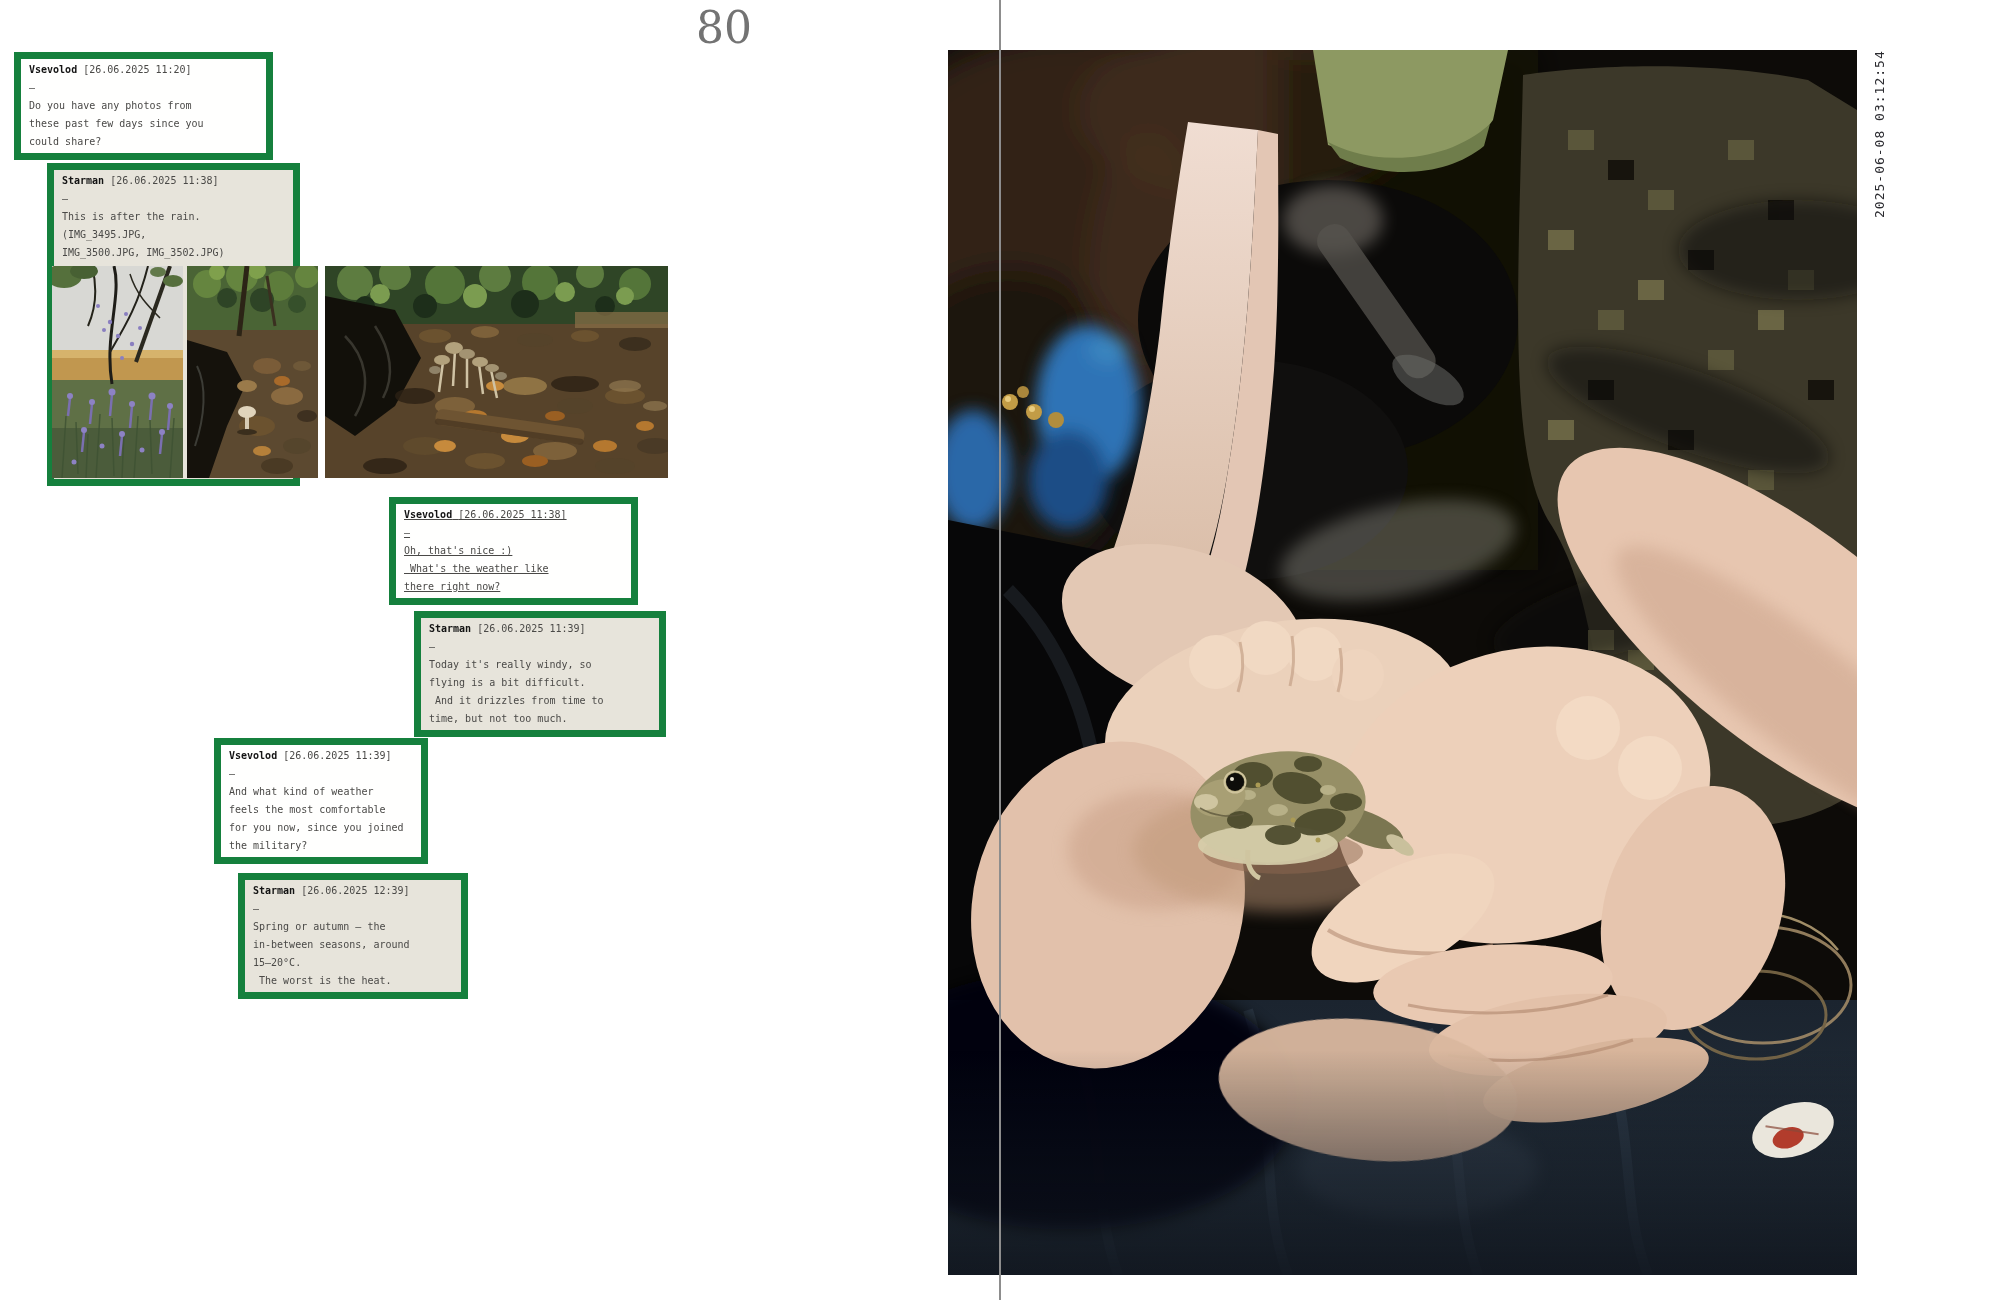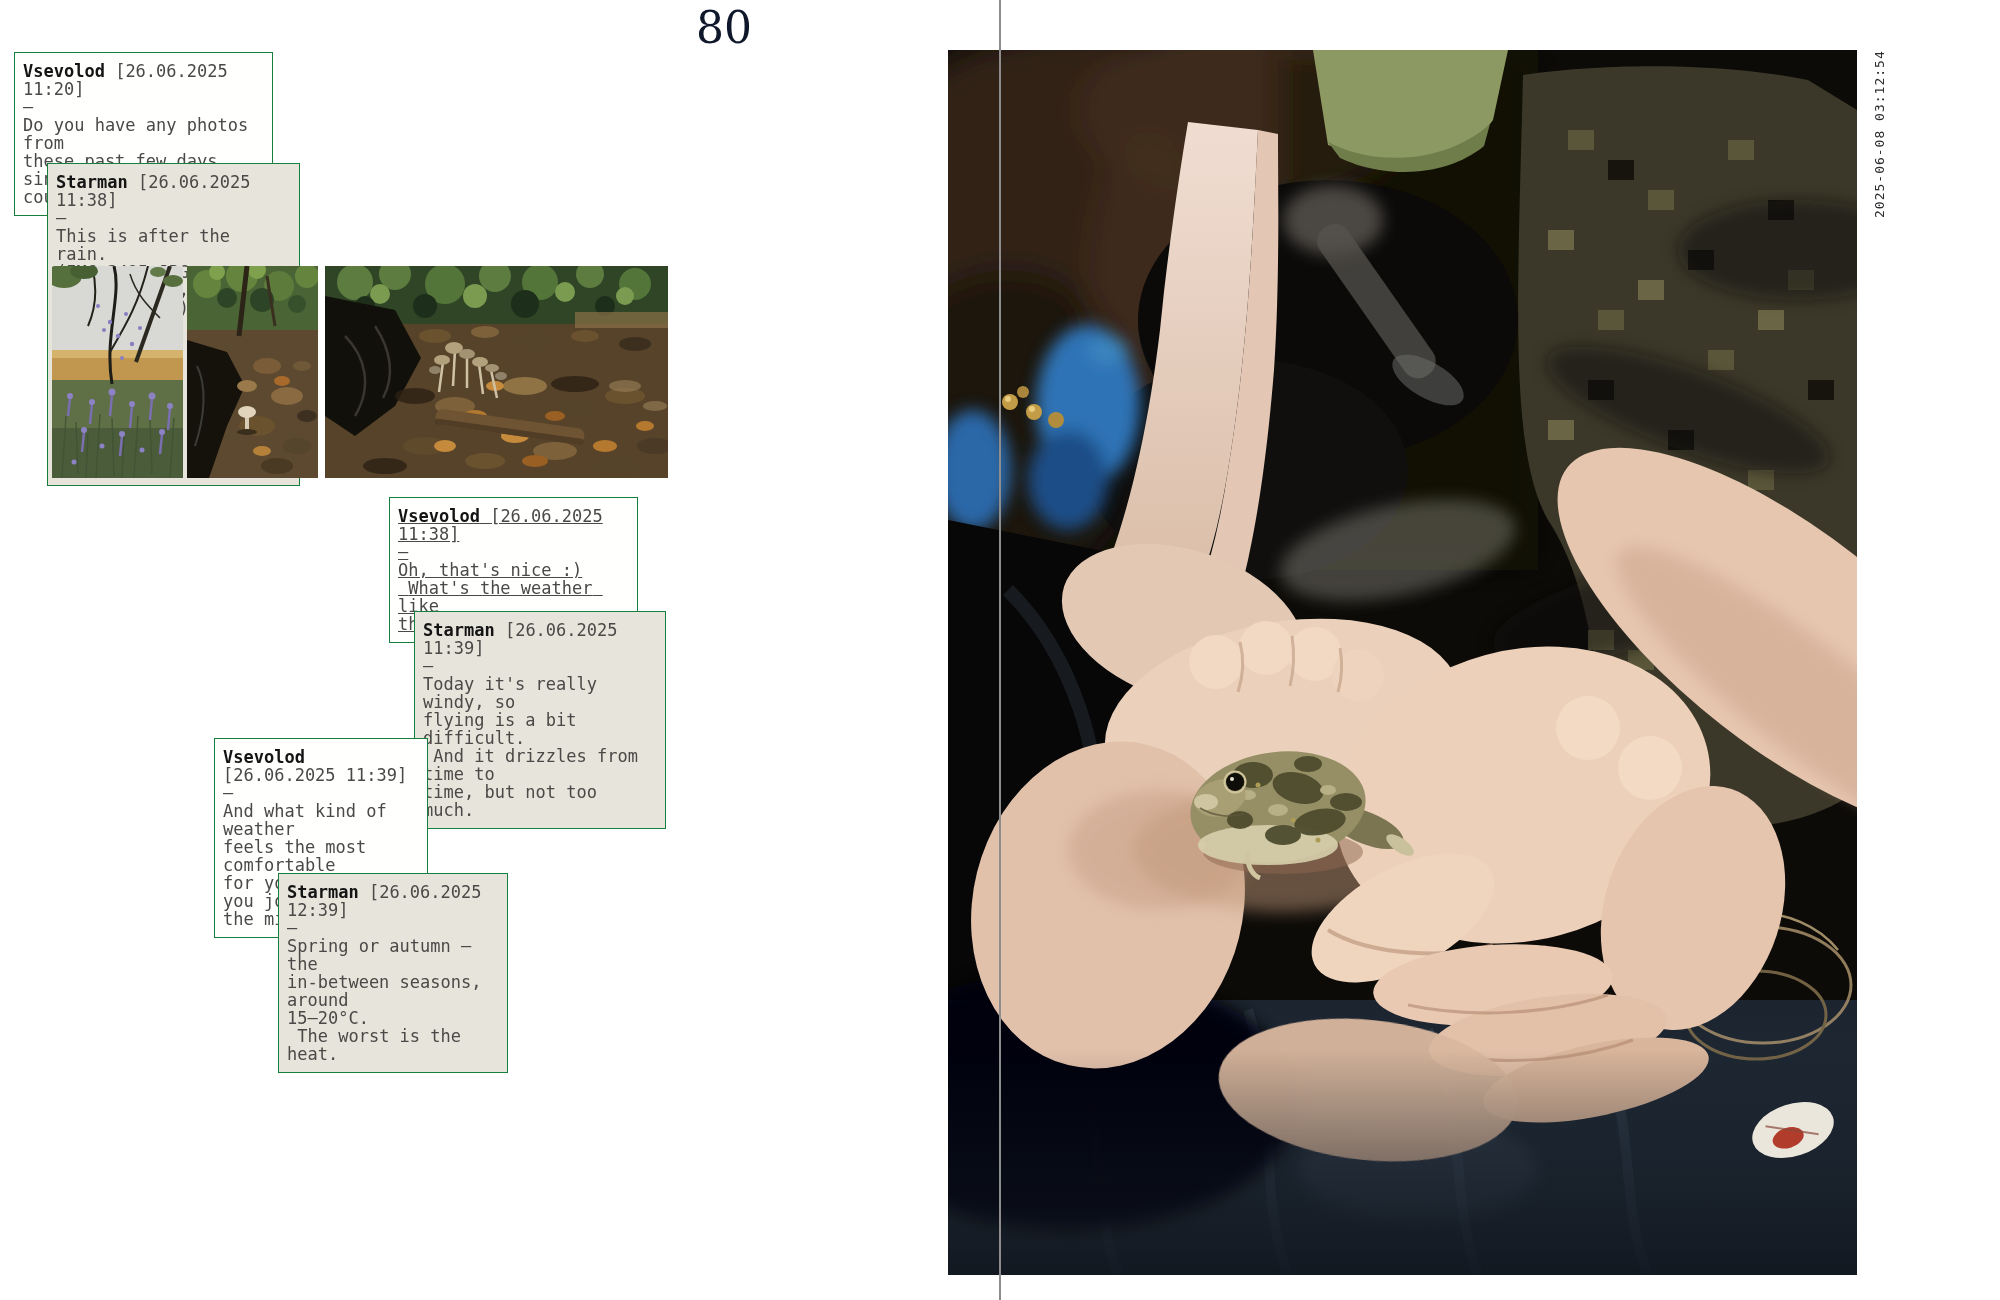--- a/index.html
+++ b/index.html
@@ -4,31 +4,31 @@
 <style>
   html,body{margin:0;padding:0;}
   body{
     width:2000px;height:1300px;position:relative;overflow:hidden;
     background:#ffffff;
     font-family:"DejaVu Sans Mono", monospace;
   }
   .spread{position:absolute;inset:0;}
   .folio{
     position:absolute;left:696px;top:2px;
-    font-family:"DejaVu Serif", serif;font-size:44px;color:#0f172a;
+    font-family:"DejaVu Serif", serif;font-size:44px;color:#737373;
   }
   .fold{
     position:absolute;left:999px;top:0;width:2px;height:1300px;
     background:#8d8d8d;z-index:40;
   }
   .bubble{
     position:absolute;box-sizing:border-box;
-    border:1px solid #15803d;
-    padding:9px 8px;
-    font-size:17px;line-height:18px;color:#4a4947;
+    border:7px solid #15803d;
+    padding:2px 8px;
+    font-size:10px;line-height:18px;color:#4a4947;
     z-index:4;
   }
   .bubble.vsevolod{background:#fffffe;}
   .bubble.starman{background:#e7e4db;}
   .author{font-weight:bold;color:#141414;}
   .ts{color:#4a4947;}
   .dash,.msg{white-space:pre-wrap;}
   .att{position:absolute;z-index:6;background:#777;}
   .att svg{display:block;width:100%;height:100%;}
   .bigphoto{position:absolute;left:948px;top:50px;width:909px;height:1225px;z-index:3;background:#0d0b08;}
@@ -275,21 +275,21 @@
   <div class="bubble vsevolod" style="left:214px;top:738px;width:214px;">
     <div><span class="author">Vsevolod</span>
 <span class="ts">[26.06.2025 11:39]</span></div>
     <div class="dash">–</div>
     <div class="msg">And what kind of weather
 feels the most comfortable
 for you now, since you joined
 the military?</div>
   </div>
 
-  <div class="bubble starman" style="left:238px;top:873px;width:230px;margin-left:40px;">
+  <div class="bubble starman" style="left:238px;top:873px;width:230px;">
     <div><span class="author">Starman</span>
 <span class="ts">[26.06.2025 12:39]</span></div>
     <div class="dash">–</div>
     <div class="msg">Spring or autumn — the
 in-between seasons, around
 15–20°C.
  The worst is the heat.</div>
   </div>
 
   <div class="bigphoto">

